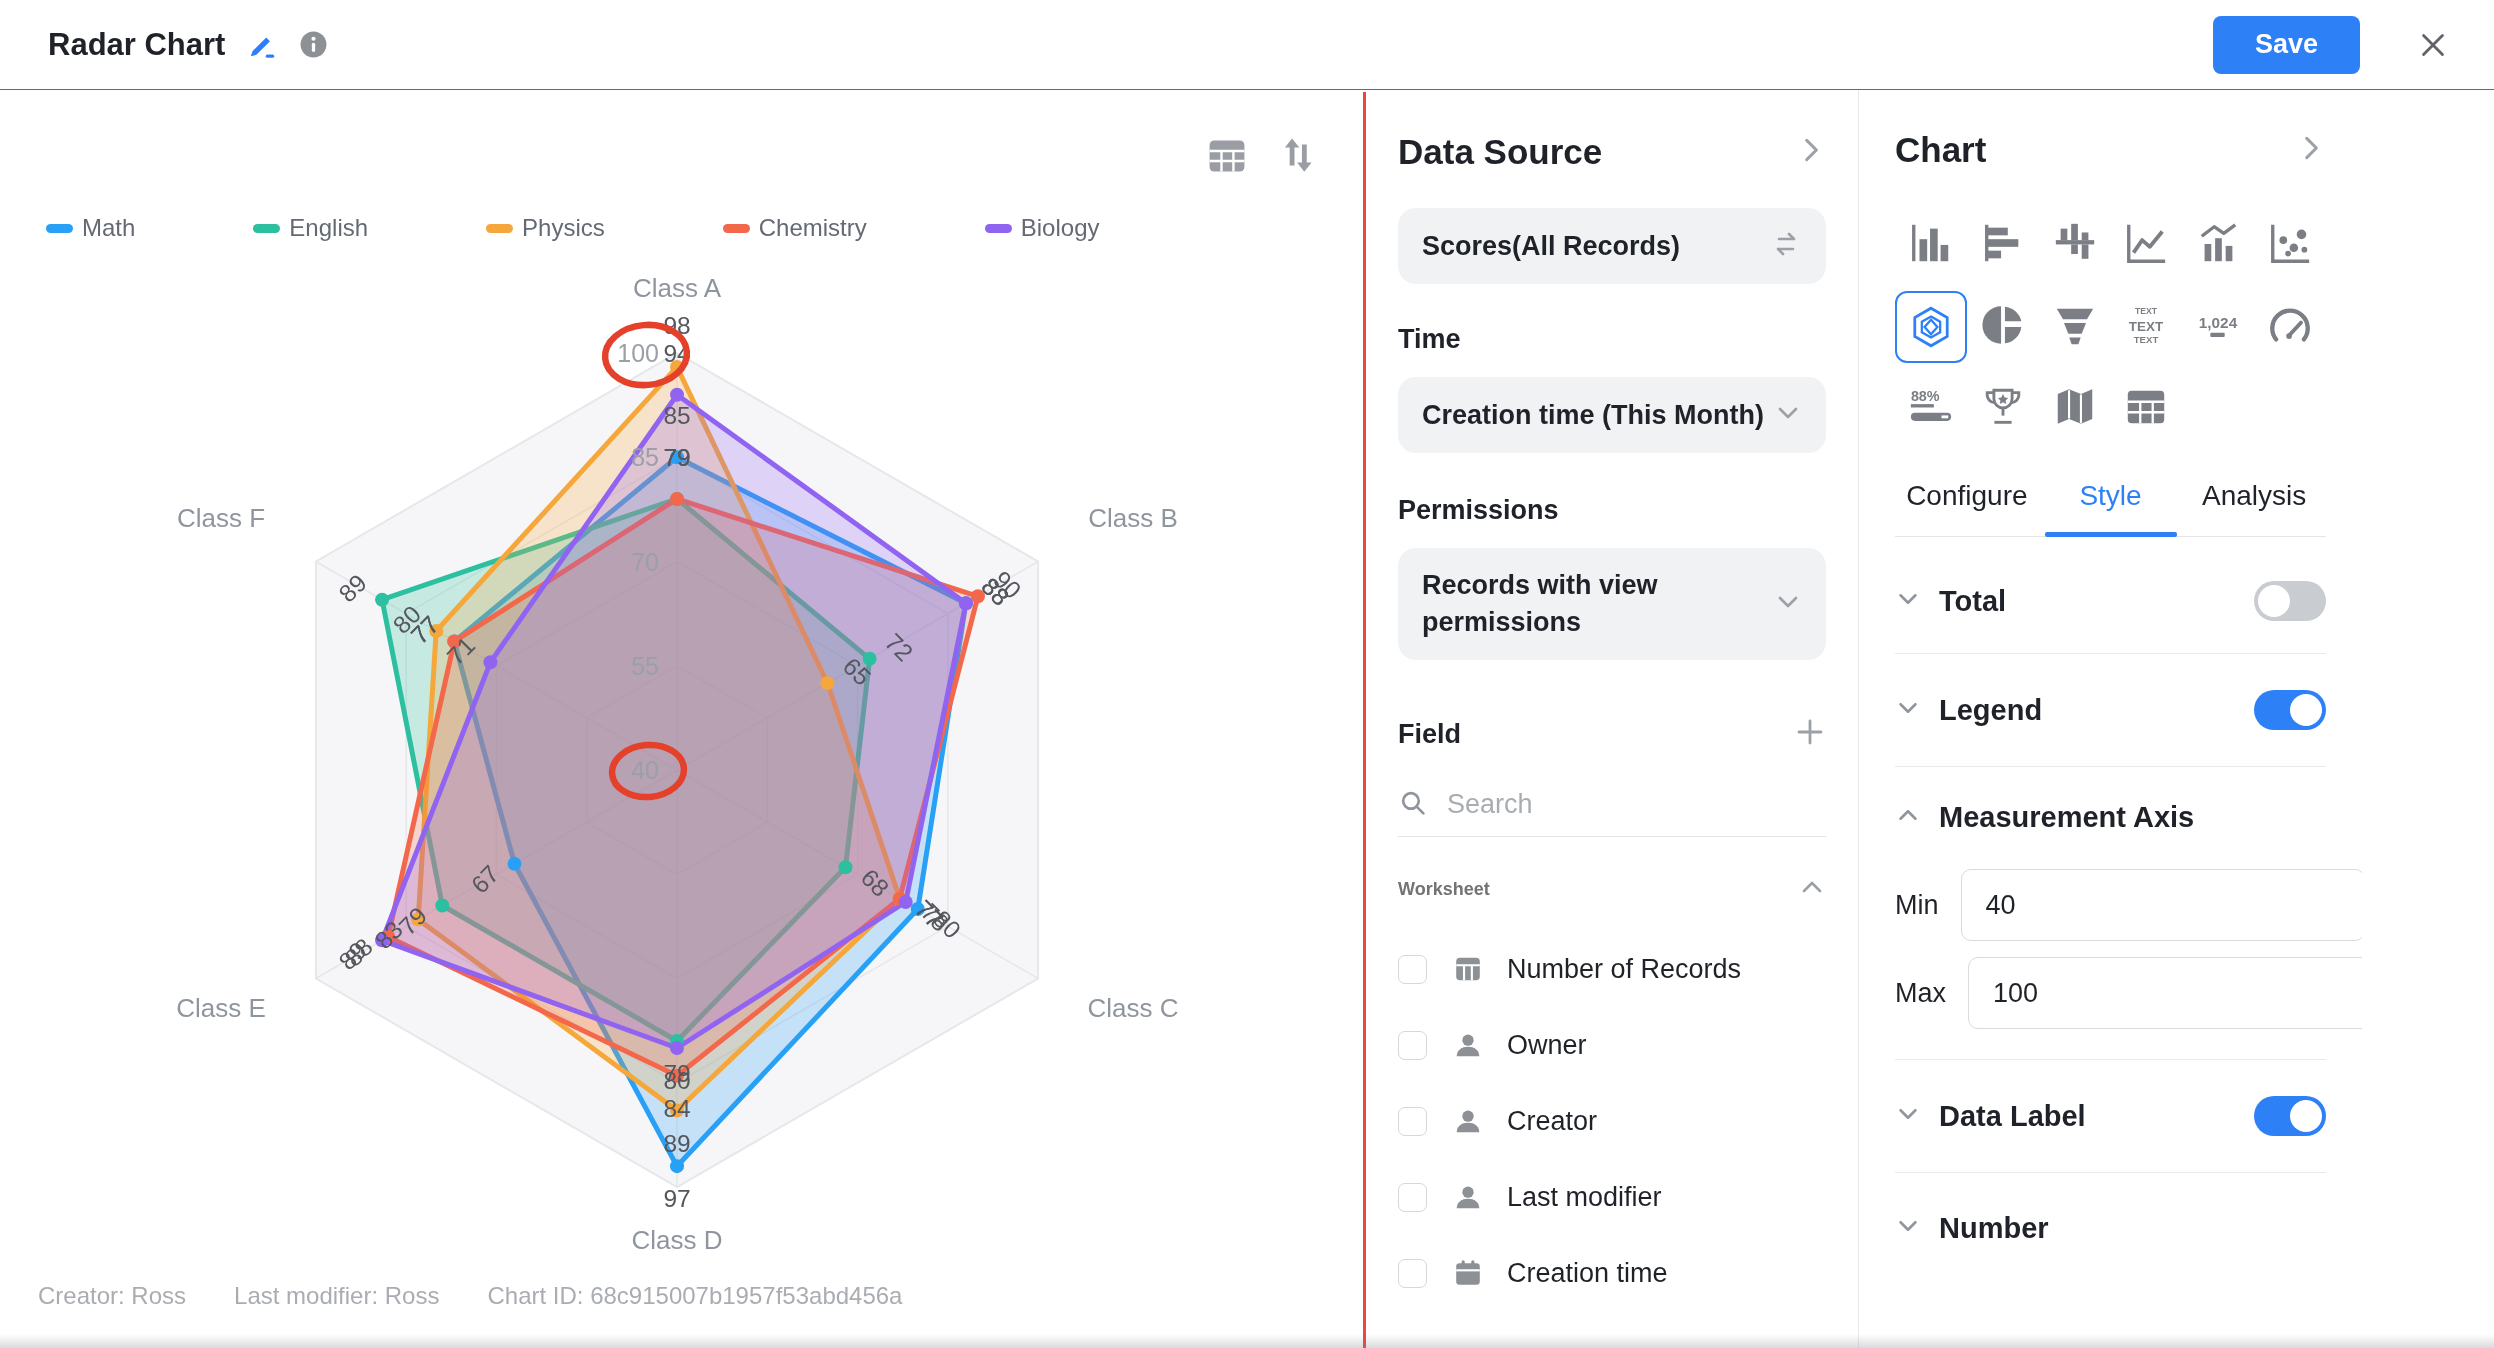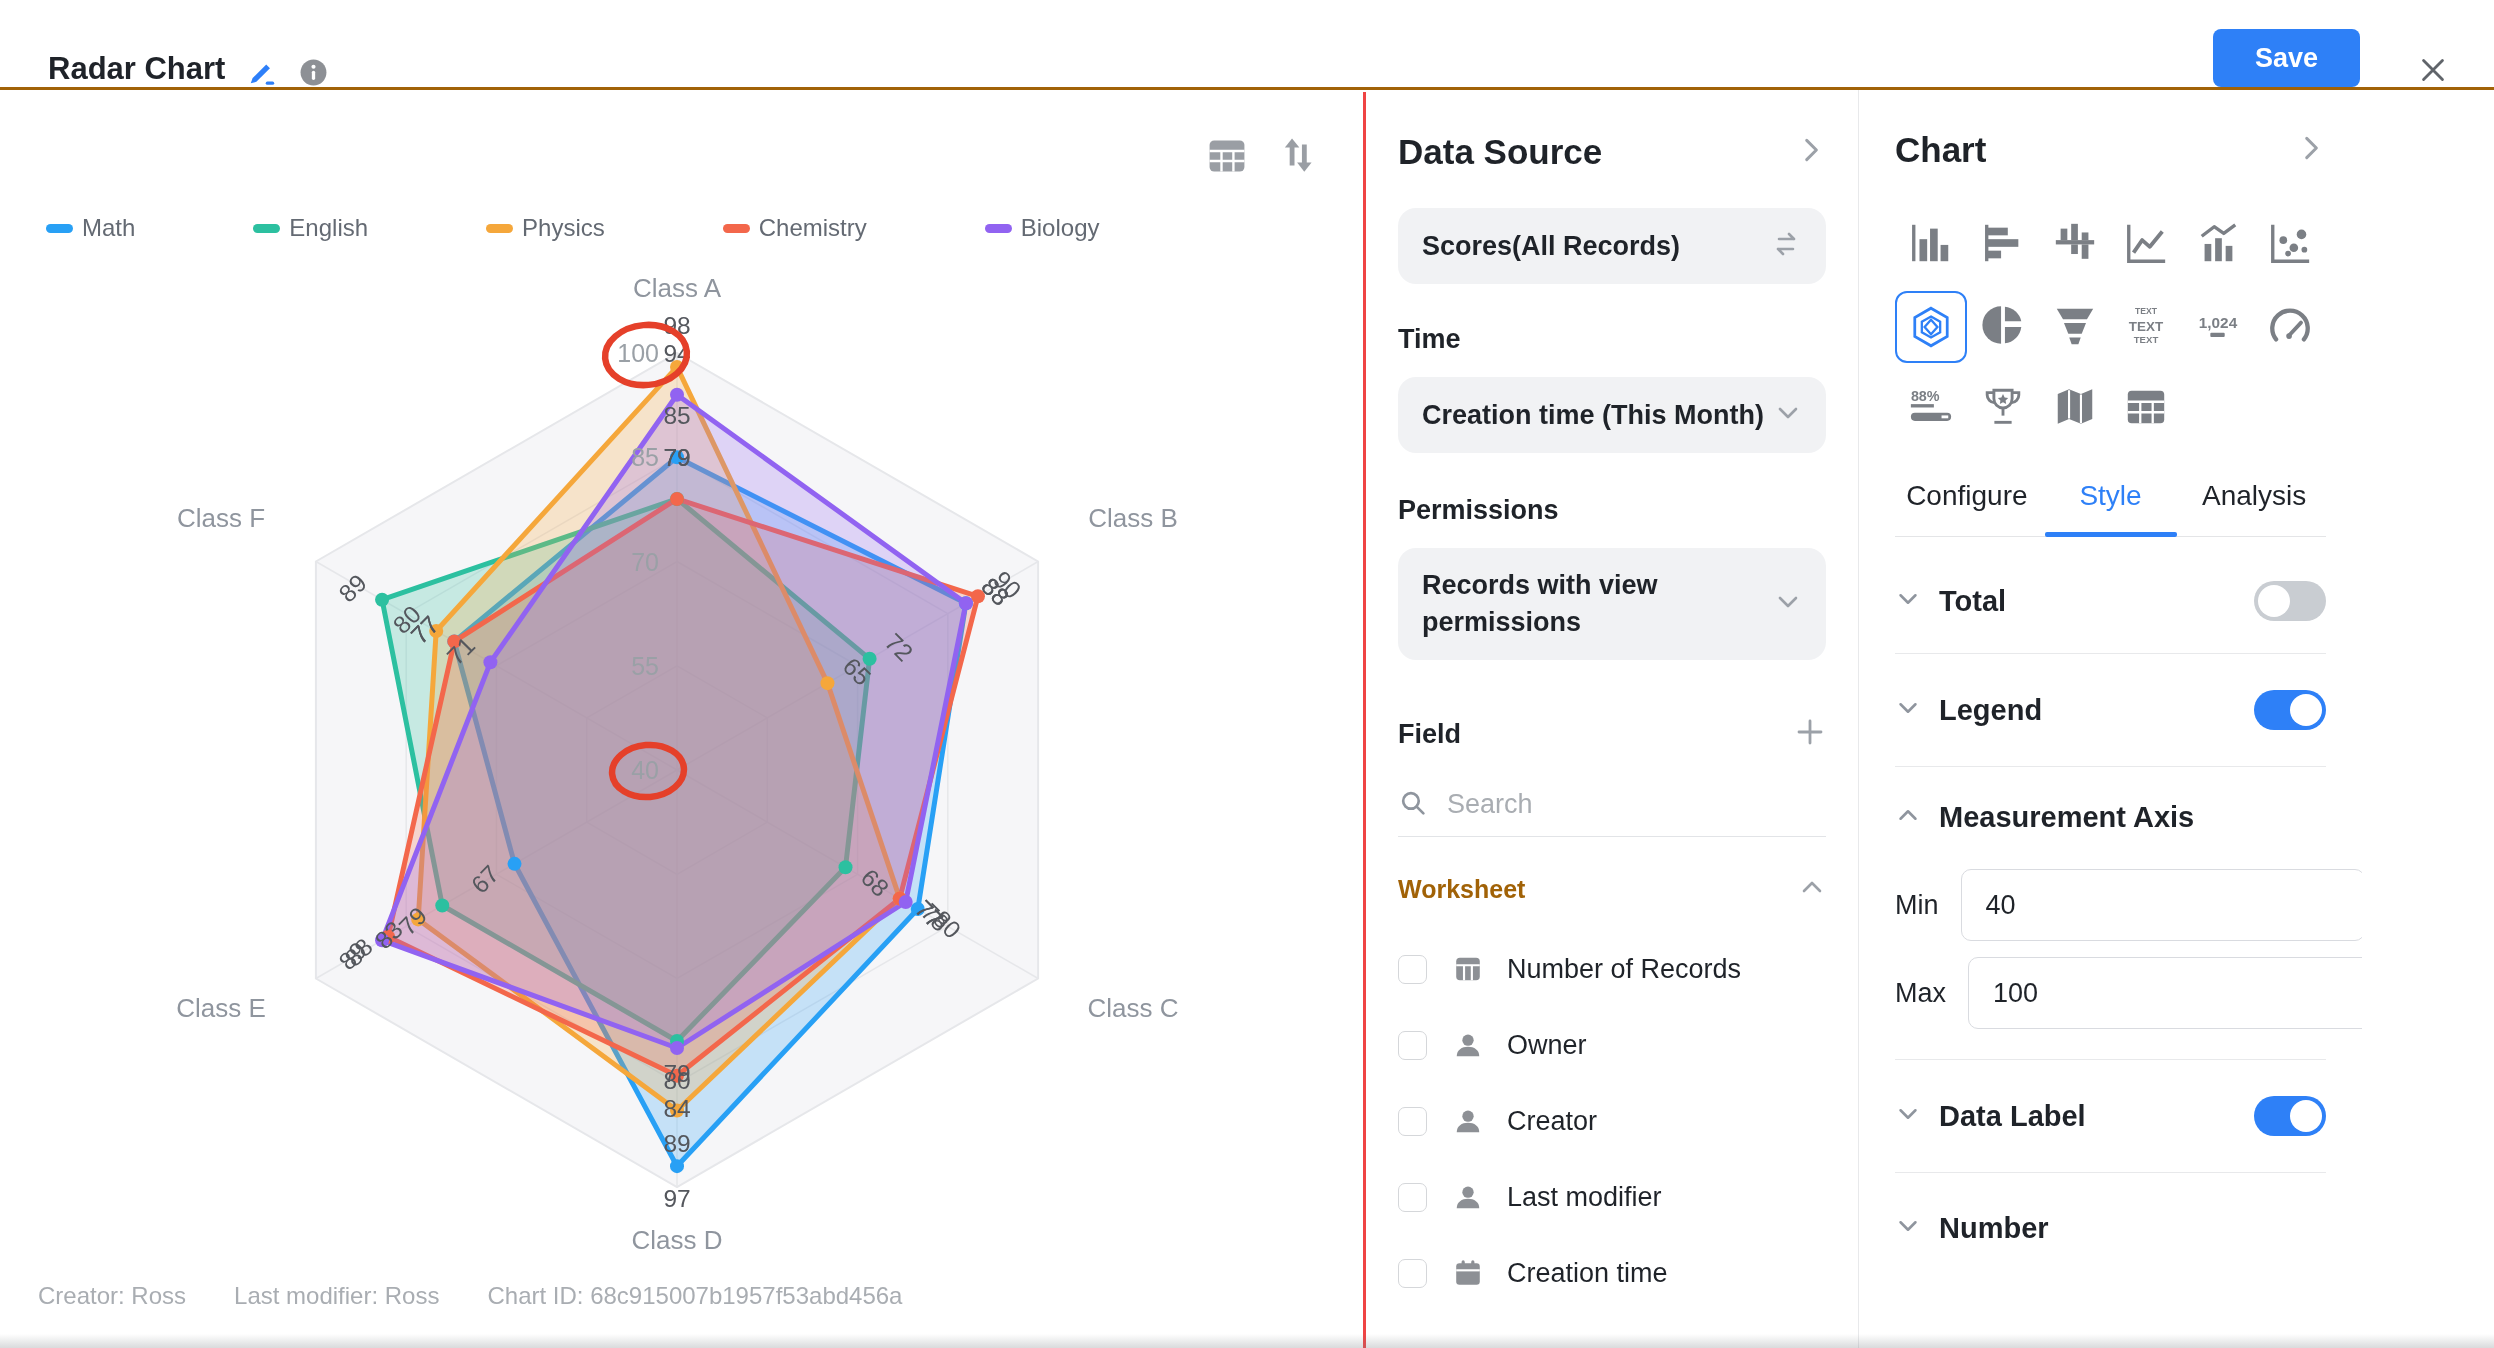--- a/index.html
+++ b/index.html
@@ -1,20 +1,20 @@
 <!DOCTYPE html>
 <html><head>
 <meta charset="utf-8">
 <style>
   html,body{margin:0;padding:0;}
   body{width:2494px;height:1348px;position:relative;background:#fff;overflow:hidden;
        font-family:"Liberation Sans","DejaVu Sans",sans-serif;color:#1f2329;}
   
-  #topbar{position:absolute;left:0;top:0;width:2494px;height:90px;border-bottom:3px solid #a16207;
-          display:flex;align-items:flex-end;box-sizing:border-box;background:#fff;z-index:5;}
+  #topbar{position:absolute;left:0;top:0;width:2494px;height:90px;border-bottom:1px solid #a16207;
+          display:flex;align-items:center;box-sizing:border-box;background:#fff;z-index:5;}
   .tb-title{font-size:31px;font-weight:700;margin-left:48px;}
   .tb-icon{margin-left:22px;display:flex;align-items:center;cursor:pointer;}
   .tb-spacer{flex:1;}
   .save-btn{background:#2e80f7;color:#fff;font-size:27px;font-weight:600;border:none;border-radius:8px;
             height:58px;padding:0 42px;margin-right:56px;cursor:pointer;}
   .close-x{margin-right:44px;cursor:pointer;display:flex;align-items:center;}
   
   #chart-col{position:absolute;left:0;top:90px;width:1363px;height:1258px;background:#fff;}
   #chart-toolbar{position:absolute;top:44px;left:1205px;display:flex;gap:28px;z-index:4;}
   .tool-ic{cursor:pointer;}
@@ -34,21 +34,21 @@
   .panel-title{font-size:35px;font-weight:700;}
   .dd{background:#f1f2f4;border-radius:18px;display:flex;align-items:center;padding:0 24px;cursor:pointer;}
   .dd-label{font-size:27px;font-weight:700;flex:1;line-height:37px;}
   .sub-label{font-size:27px;font-weight:700;}
   .field-row{display:flex;align-items:center;justify-content:space-between;}
   .search-row{display:flex;align-items:center;gap:18px;height:64px;border-bottom:1px solid #e2e4e7;}
   .search-row input{border:none;outline:none;font-size:27px;flex:1;color:#1f2329;background:transparent;
                     font-family:"Liberation Sans","DejaVu Sans",sans-serif;}
   .search-row input::placeholder{color:#a9adb2;}
   .ws-head{display:flex;align-items:center;justify-content:space-between;margin-top:36px;}
-  .ws-title{font-size:25px;font-weight:700;color:#a16207;}
+  .ws-title{font-size:18px;font-weight:700;color:#737373;}
   .ws-item{display:flex;align-items:center;height:76px;cursor:pointer;}
   .checkbox{width:29px;height:29px;border:1.5px solid #d5d7da;border-radius:7px;background:#fff;box-sizing:border-box;}
   .ws-icon{margin-left:26px;display:flex;align-items:center;}
   .ws-label{margin-left:24px;font-size:27px;color:#1f2329;}
   
   #chart-panel{position:absolute;left:1858px;top:90px;width:504px;height:1258px;box-sizing:border-box;
                border-left:1px solid #e8e9eb;padding:40px 36px 0 36px;background:#fff;overflow:hidden;}
   #type-grid{margin-top:34px;display:grid;grid-template-columns:repeat(6,1fr);}
   .type-cell{height:82px;display:flex;align-items:center;justify-content:center;cursor:pointer;}
   .type-sel{width:72px;height:72px;border:2.5px solid #2e80f7;border-radius:12px;display:flex;

